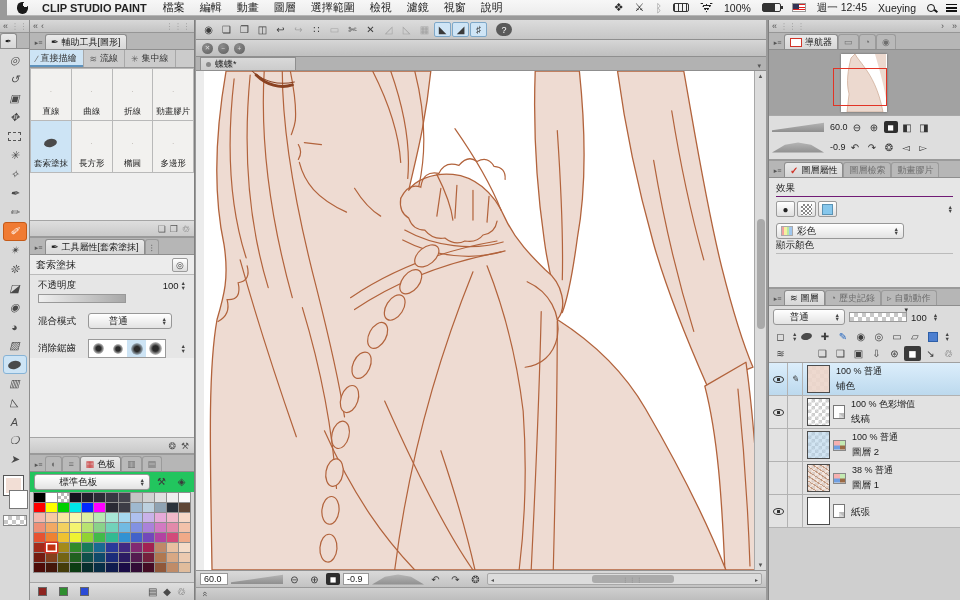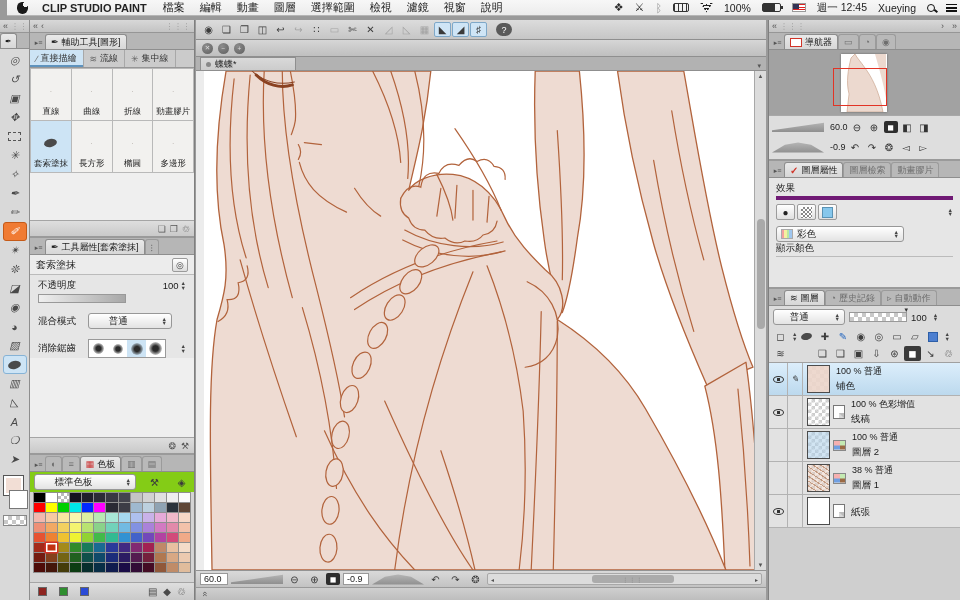--- a/index.html
+++ b/index.html
@@ -75,21 +75,21 @@
 .tpslider>i{display:block;height:100%;background:linear-gradient(90deg,#efefef,#a8a8a8)}
 .val{margin-left:auto;display:flex;align-items:center;font-size:9.5px}
 .aaseg{display:flex;border:1px solid #999;background:#fff;margin-left:8px}
 .aacell{width:19px;height:17px;display:flex;align-items:center;justify-content:center}
 .aacell.sel{background:#cde4f5}
 .aadot{border-radius:50%;background:radial-gradient(circle,#2a2a2a 30%,rgba(42,42,42,.25) 70%,transparent 75%)}
 #toolprop .fill{flex:1;background:#efefef}
 #toolprop .foot{height:16px;background:linear-gradient(#dedede,#c9c9c9);border-top:1px solid #a5a5a5;display:flex;justify-content:flex-end;align-items:center;gap:5px;padding:0 5px;font-size:9px;color:#555}
 
 #colorpanel{flex:1;display:flex;flex-direction:column}
-#cp-set{display:flex;align-items:center;height:20px;padding:2px 4px;background:#84cc16;gap:10px}
+#cp-set{display:flex;height:20px;padding:2px 4px;background:#22c55e;gap:3px}
 #cp-set .dd{flex:1}
 #cp-grid{display:grid;grid-template-columns:repeat(13,1fr);gap:1px;background:#8f8f8f;border:1px solid #8f8f8f;margin:0 3px}
 .sw{height:9px}
 .sw.chk{background-image:linear-gradient(45deg,#bbb 25%,transparent 25%,transparent 75%,#bbb 75%),linear-gradient(45deg,#bbb 25%,transparent 25%,transparent 75%,#bbb 75%);background-size:6px 6px;background-position:0 0,3px 3px;background-color:#fff}
 .sw.sel{box-shadow:inset 0 0 0 1.5px #fff,0 0 0 1.5px #d03428;position:relative;z-index:2}
 #cp-foot{margin-top:auto;height:18px;display:flex;align-items:center;gap:12px;padding:0 8px;background:linear-gradient(#dedede,#c9c9c9);border-top:1px solid #a5a5a5}
 .miniswatch{width:9px;height:9px;border:1px solid #666}
 #cp-foot .icons{margin-left:auto;display:flex;gap:6px;font-size:10px;color:#4a4a4a}
 
 #canvascol{position:absolute;left:196px;top:20px;width:570px;height:580px;background:#c9c9c9;display:flex;flex-direction:column}
@@ -850,21 +850,21 @@
           <span>圖層屬性</span>
         </span>
       <span class="ptab dim">
           <span>圖層檢索</span>
         </span>
       <span class="ptab dim">
           <span>動畫膠片</span>
         </span>
     </div>
     <div class="panel-body">
-      <div style="border-bottom:4px solid #701a75;padding-bottom:1px">效果</div>
+      <div style="border-bottom:1px solid #701a75;padding-bottom:1px">效果</div>
       <div id="lp-effects">
         <span class="fx">●</span>
         <span class="fx">
             <i class="tone"></i>
           </span>
         <span class="fx">
             <i class="bluebox"></i>
           </span>
         <span class="stp">
             <span>▲</span>

